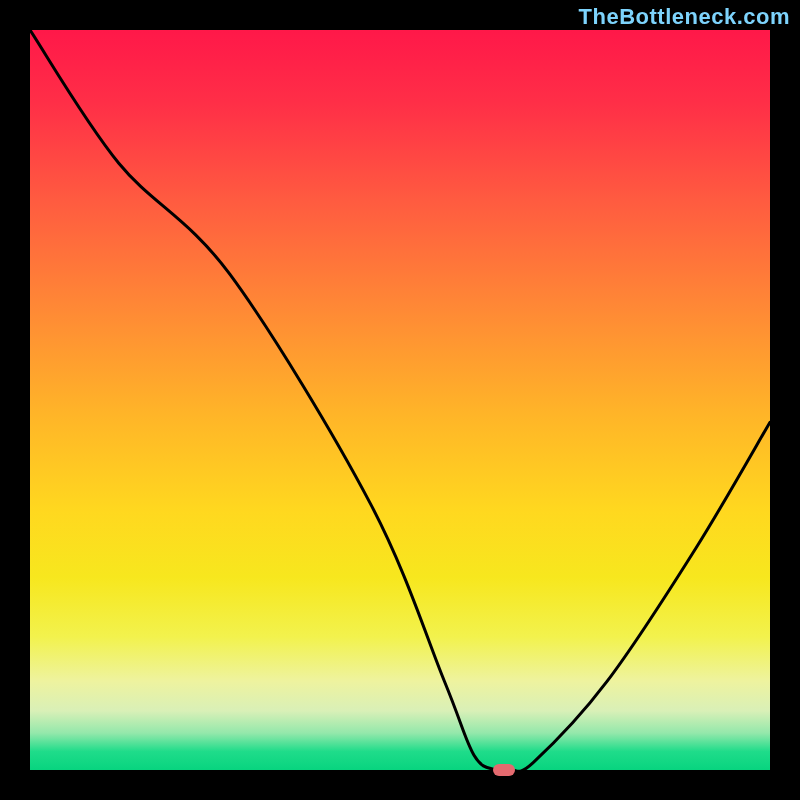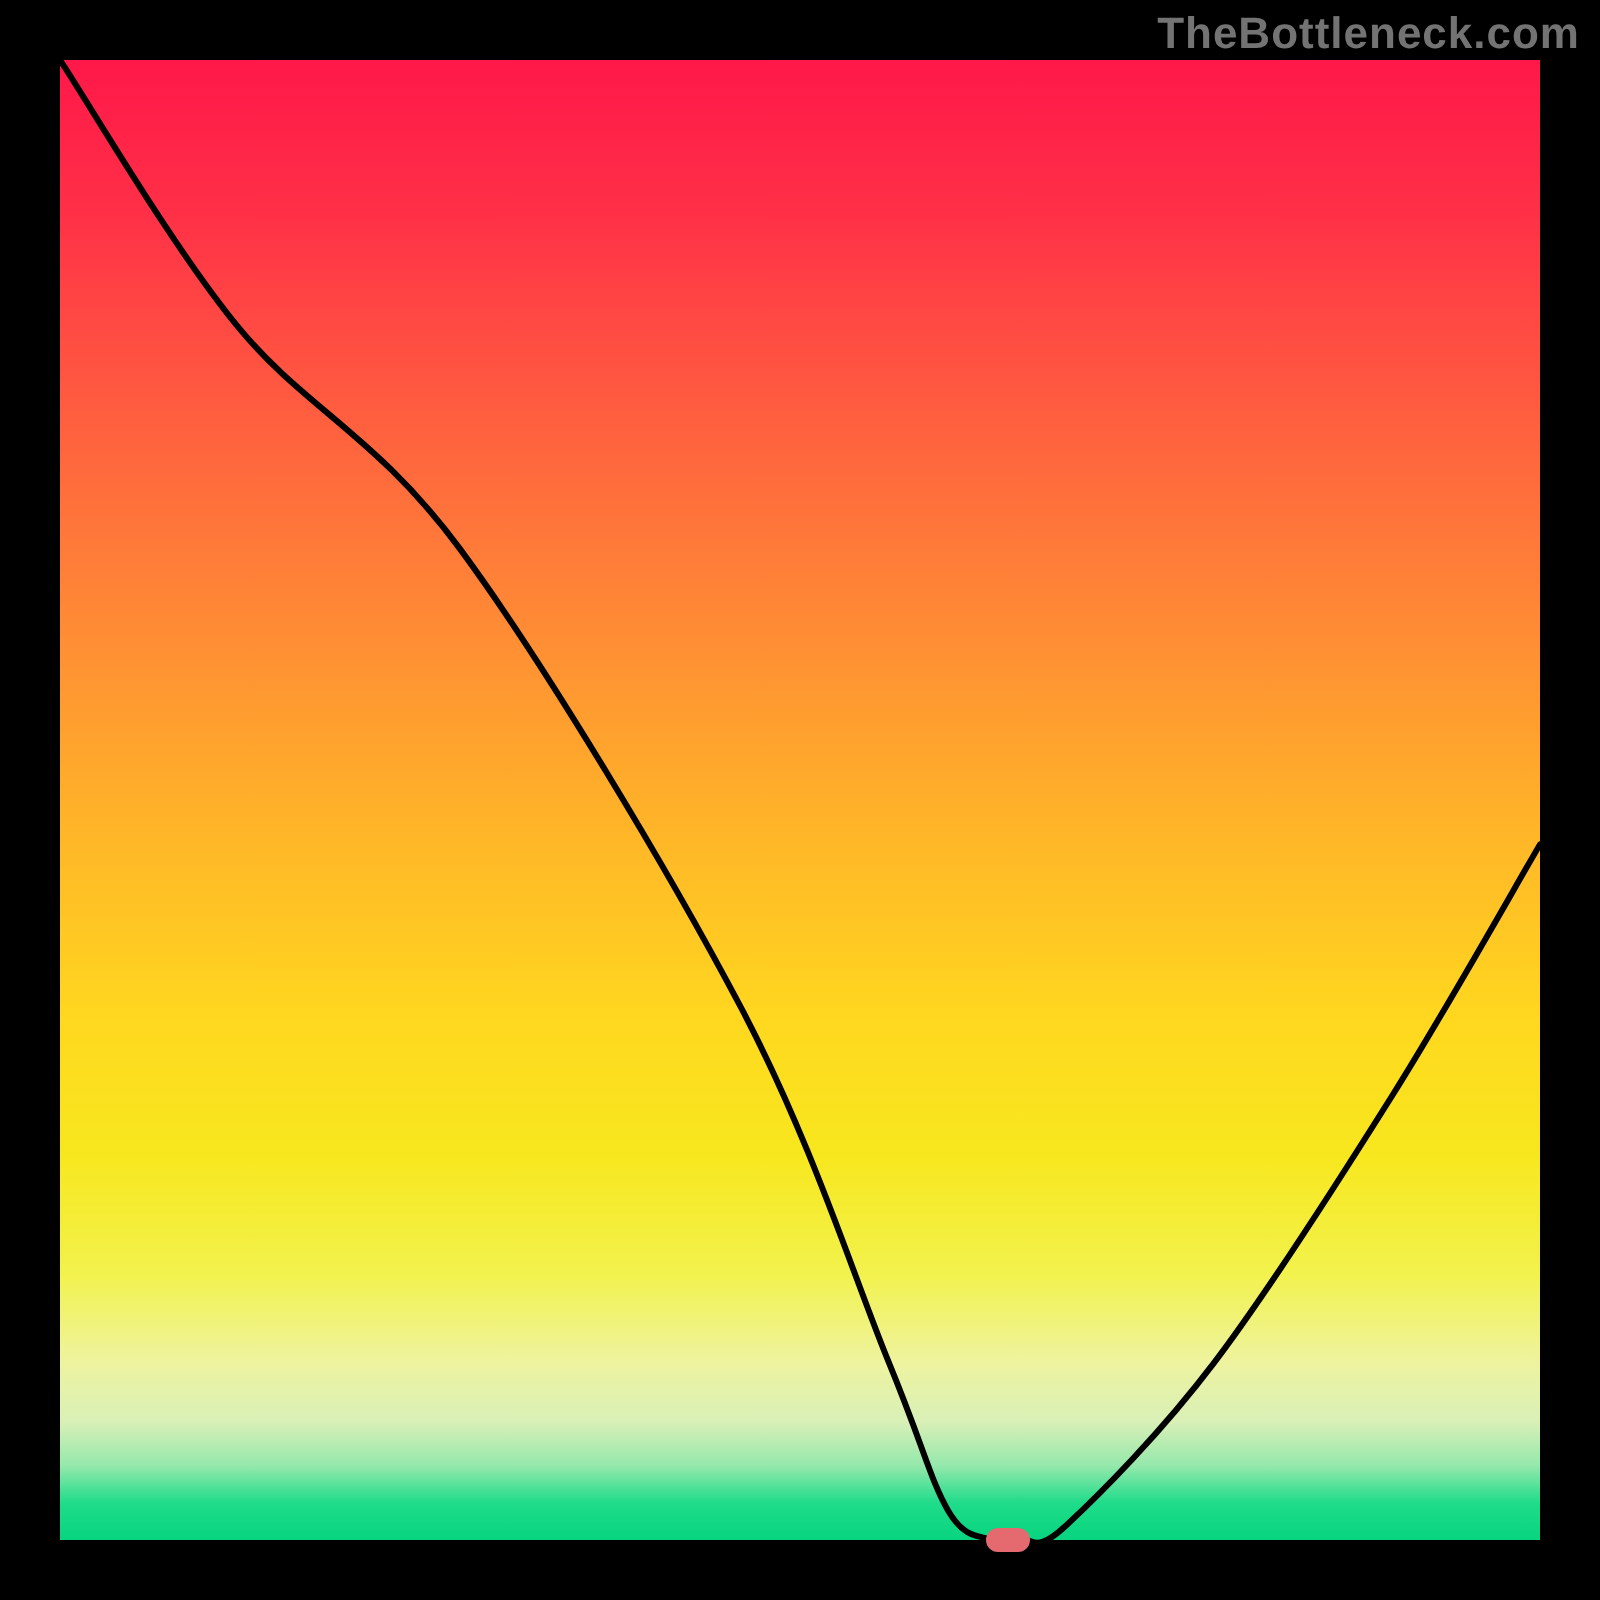--- a/index.html
+++ b/index.html
@@ -16,21 +16,21 @@
     height: 800px;
     background: #000;
   }
   .watermark {
     position: absolute;
     top: 4px;
     right: 10px;
     font-family: Arial, Helvetica, sans-serif;
     font-size: 22px;
     font-weight: 600;
-    color: #737373;
+    color: #7dd3fc;
     letter-spacing: 0.5px;
     z-index: 4;
   }
   .plot {
     position: absolute;
     left: 30px;
     top: 30px;
     width: 740px;
     height: 740px;
     background: linear-gradient(

